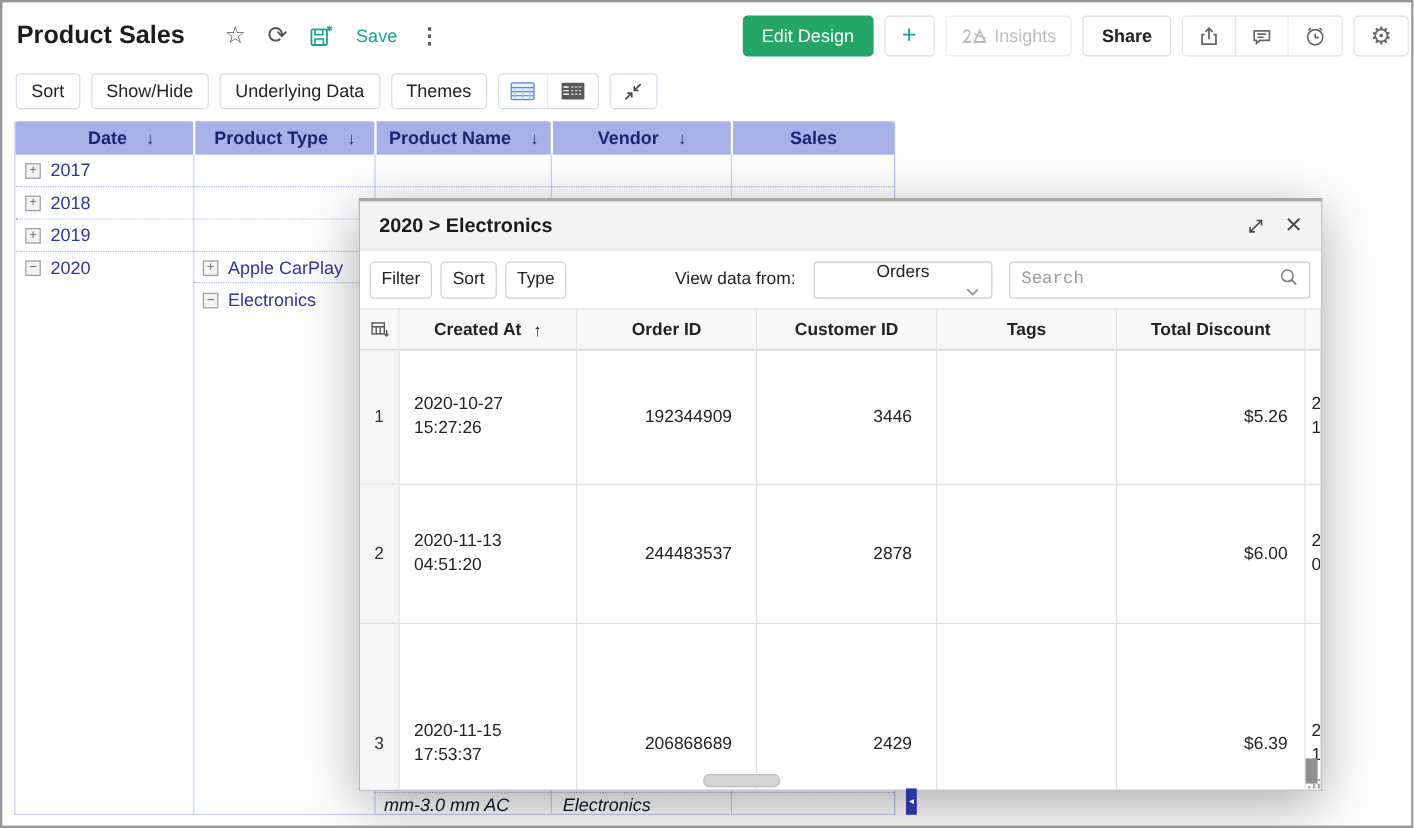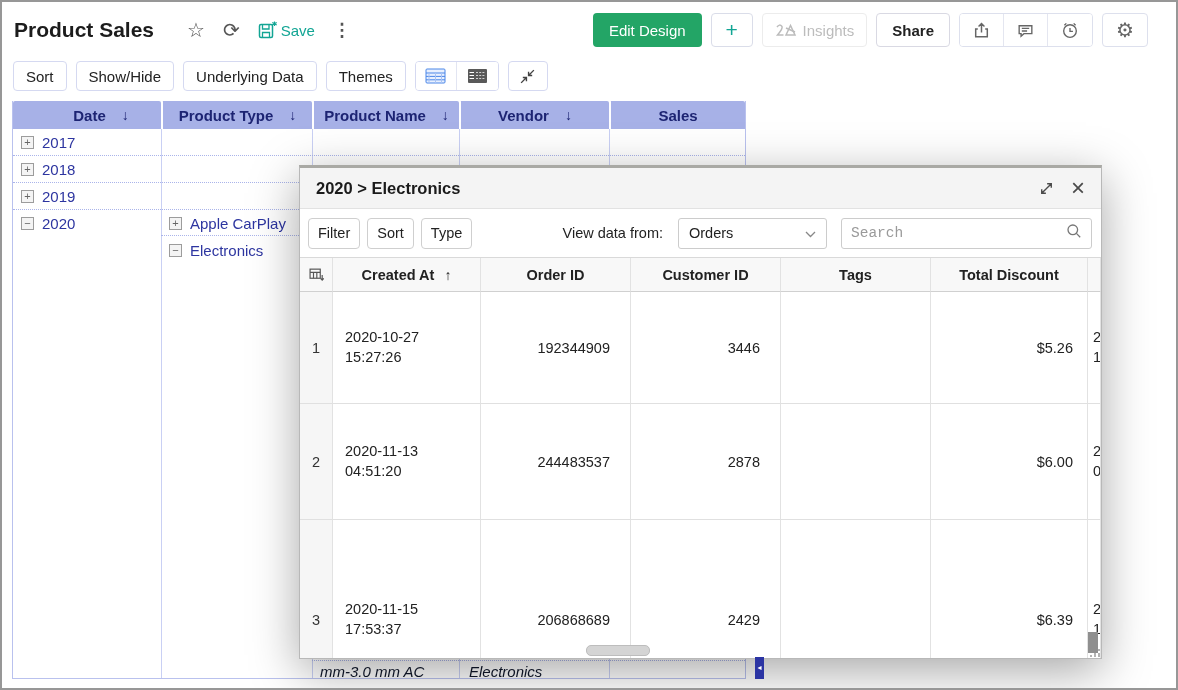--- a/index.html
+++ b/index.html
@@ -1,25 +1,25 @@
 <!DOCTYPE html>
 <html><head>
 <meta charset="utf-8">
 <style>
   * { box-sizing: border-box; margin: 0; padding: 0; }
   body { background:#e9e9e9; font-family:"Liberation Sans", sans-serif; }
   .screen { position:relative; width:1178px; height:690px; background:#fff;
             border:2px solid #979797; overflow:hidden; }
 
   
-  .topbar { position:absolute; left:12px; top:8px; right:28px; height:40px;
+  .topbar { position:absolute; left:12px; top:8px; right:2px; height:40px;
             display:flex; align-items:center; }
   .title { font-size:21px; font-weight:bold; color:#1c1c1c; margin-right:24px; }
   .tb-ic { color:#555; font-size:20px; margin:0 9px; cursor:pointer; line-height:1; }
-  .saveb { display:inline-flex; align-items:center; gap:4px; color:#12a594;
+  .saveb { display:inline-flex; align-items:center; gap:20px; color:#12a594;
            font-size:15px; margin:0 9px; cursor:pointer; position:relative; }
   .kebab { font-size:18px; font-weight:bold; }
   .top-right { margin-left:auto; display:flex; align-items:center; gap:9px;justify-content:center; }
   .btn { height:34px; border-radius:4px; background:#fff; border:1px solid #dadde9;
          font-size:15px; color:#222; display:inline-flex; align-items:center;
          justify-content:center; cursor:pointer; font-family:inherit; }
   .btn-green { height:34px; padding:0 16px; background:#23a566; color:#fff;
                border:none; border-radius:4px; font-size:15px; cursor:pointer; font-family:inherit; }
   .btn-plus { width:42px; color:#12a594; font-size:21px; }
   .btn-insights { padding:0 12px; color:#bcbcbc; border-color:#ececec; gap:6px; }
@@ -75,21 +75,21 @@
   .mhicons { margin-left:auto; display:flex; align-items:center; gap:16px; }
   .mhic { cursor:pointer; display:inline-flex; align-items:center; color:#4a4a4a; }
   .mclose { font-size:24px; line-height:1; color:#4a4a4a; font-weight:normal; }
   .mtool { height:48px; display:flex; align-items:center; padding:0 9px 0 8px; gap:7px; }
   .mbtn { height:31px; padding:0 9px; background:#fff; border:1px solid #cfcfcf;
           border-radius:4px; font-size:14.5px; color:#222; cursor:pointer; font-family:inherit; }
   .mtool .spacer { margin-left:auto; }
   .vdf { font-size:14.5px; color:#222; margin-right:8px; }
   .mselect { width:149px; height:31px; border:1px solid #ccc; border-radius:3px;
              display:flex; align-items:center; padding:0 10px; font-size:14.5px;
-             color:#222; cursor:pointer; background:#fff; }
+             color:#222; cursor:pointer; background:#fff;flex-direction:column; }
   .mselect .chev { margin-left:auto; }
   .msearch { width:251px; height:31px; border:1px solid #ccc; border-radius:3px;
              display:flex; align-items:center; padding:0 9px; margin-left:7px; background:#fff; }
   .msearch input { border:none; outline:none; flex:1; font-size:14.5px; color:#333;
                    font-family:Liberation Mono, monospace; background:transparent; }
   .msearch input::placeholder { color:#9a9a9a; }
 
   .mtable { display:grid; grid-template-columns:33px 148px 150px 150px 150px 157px 1fr;
             grid-template-rows:34px 112px 116px 200px; border-top:1px solid #d9d9d9; }
   .mc { border-right:1px solid #e2e2e2; border-bottom:1px solid #e0e0e0;

